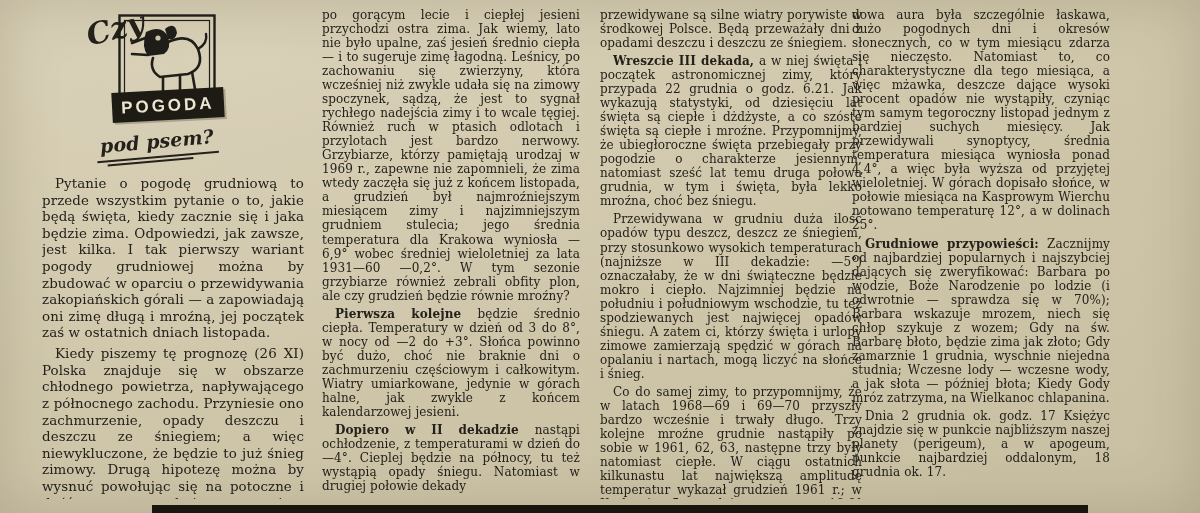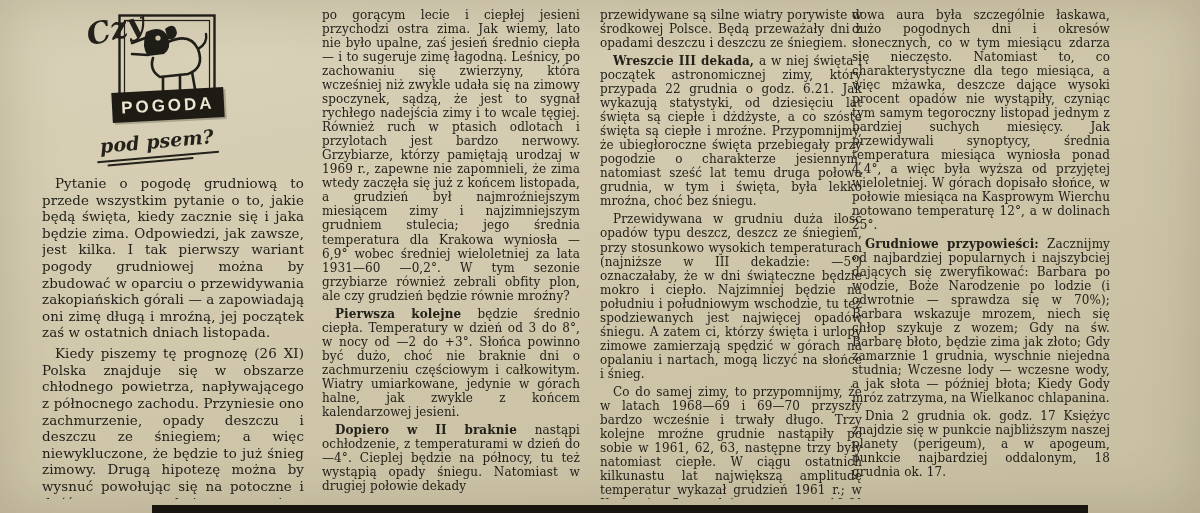--- a/index.html
+++ b/index.html
@@ -90,21 +90,21 @@
       <div class="pogoda">POGODA</div>
       <div class="podpsem">pod psem?</div>
     </div>
   <p class=" bold indent">Pytanie o pogodę grudniową to przede wszystkim pytanie o to, jakie będą święta, kiedy zacznie się i jaka będzie zima. Odpowiedzi, jak zawsze, jest kilka. I tak pierwszy wariant pogody grudniowej można by zbudować w oparciu o przewidywania zakopiańskich górali — a zapowiadają oni zimę długą i mroźną, jej początek zaś w ostatnich dniach listopada.</p>
       <p class=" indent">Kiedy piszemy tę prognozę (26 XI) Polska znajduje się w obszarze chłodnego powietrza, napływającego z północnego zachodu. Przyniesie ono zachmurzenie, opady deszczu i deszczu ze śniegiem; a więc niewykluczone, że będzie to już śnieg zimowy. Drugą hipotezę można by wysnuć powołując się na potoczne i dość powszechnie przyjęte mniemanie, że</p>
     </div>
 
   <div class="col" id="col2">
       <p class="">po gorącym lecie i ciepłej jesieni przychodzi ostra zima. Jak wiemy, lato nie było upalne, zaś jesień średnio ciepła — i to sugeruje zimę łagodną. Leśnicy, po zachowaniu się zwierzyny, która wcześniej niż zwykle udała się na zimowy spoczynek, sądzą, że jest to sygnał rychłego nadejścia zimy i to wcale tęgiej. Również ruch w ptasich odlotach i przylotach jest bardzo nerwowy. Grzybiarze, którzy pamiętają urodzaj w 1969 r., zapewne nie zapomnieli, że zima wtedy zaczęła się już z końcem listopada, a grudzień był najmroźniejszym miesiącem zimy i najzimniejszym grudniem stulecia; jego średnia temperatura dla Krakowa wyniosła —6,9° wobec średniej wieloletniej za lata 1931—60 —0,2°. W tym sezonie grzybiarze również zebrali obfity plon, ale czy grudzień będzie równie mroźny?</p>
       <p class=" indent"><b>Pierwsza kolejne </b>będzie średnio ciepła. Temperatury w dzień od 3 do 8°, w nocy od —2 do +3°. Słońca powinno być dużo, choć nie braknie dni o zachmurzeniu częściowym i całkowitym. Wiatry umiarkowane, jedynie w górach halne, jak zwykle z końcem kalendarzowej jesieni.</p>
-      <p class=" indent"><b>Dopiero w II braknie </b>nastąpi ochłodzenie, z temperaturami w dzień do —4°. Cieplej będzie na północy, tu też wystąpią opady śniegu. Natomiast w drugiej połowie dekady</p>
+      <p class=" indent"><b>Dopiero w II dekadzie </b>nastąpi ochłodzenie, z temperaturami w dzień do —4°. Cieplej będzie na północy, tu też wystąpią opady śniegu. Natomiast w drugiej połowie dekady</p>
     </div>
 
   <div class="col" id="col3">
       <p class="">przewidywane są silne wiatry porywiste w środkowej Polsce. Będą przeważały dni z opadami deszczu i deszczu ze śniegiem.</p>
       <p class=" indent"><b>Wreszcie III dekada, </b>a w niej święta i początek astronomicznej zimy, który przypada 22 grudnia o godz. 6.21. Jak wykazują statystyki, od dziesięciu lat święta są ciepłe i dżdżyste, a co szóste święta są ciepłe i mroźne. Przypomnijmy, że ubiegłoroczne święta przebiegały przy pogodzie o charakterze jesiennym, natomiast sześć lat temu druga połowa grudnia, w tym i święta, była lekko mroźna, choć bez śniegu.</p>
       <p class=" indent">Przewidywana w grudniu duża ilość opadów typu deszcz, deszcz ze śniegiem, przy stosunkowo wysokich temperaturach (najniższe w III dekadzie: —5°) oznaczałaby, że w dni świąteczne będzie mokro i ciepło. Najzimniej będzie na południu i południowym wschodzie, tu też spodziewanych jest najwięcej opadów śniegu. A zatem ci, którzy święta i urlopy zimowe zamierzają spędzić w górach na opalaniu i nartach, mogą liczyć na słońce i śnieg.</p>
       <p class=" indent">Co do samej zimy, to przypomnijmy, że w latach 1968—69 i 69—70 przyszły bardzo wcześnie i trwały długo. Trzy kolejne mroźne grudnie nastąpiły po sobie w 1961, 62, 63, następne trzy były natomiast ciepłe. W ciągu ostatnich kilkunastu lat największą amplitudę temperatur wykazał grudzień 1961 r.; w Krakowie 5 grudnia notowano 18,8° ciepła, a 26, w drugi dzień świąt, —29,5°.</p>
     </div>
 
   <div class="col" id="col4">

